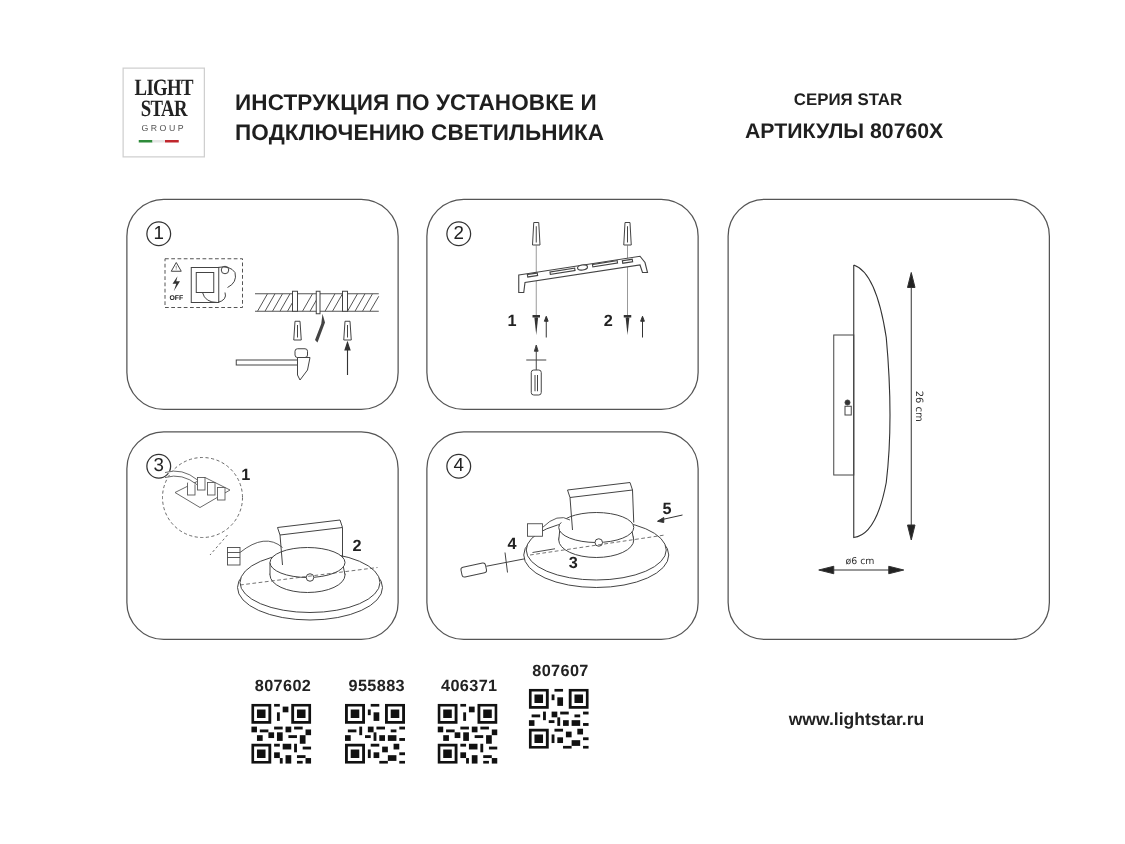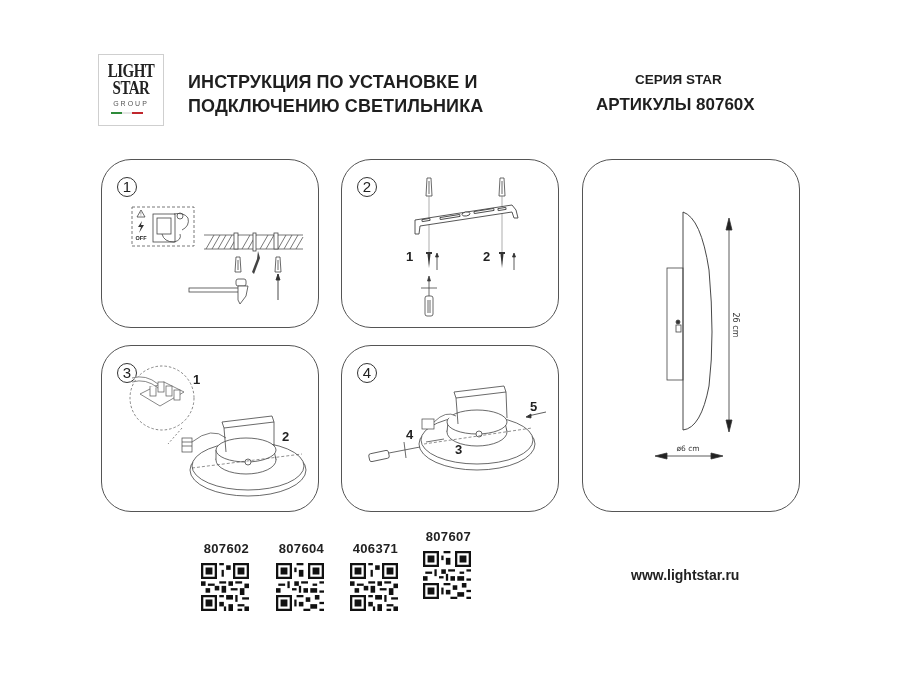--- a/index.html
+++ b/index.html
@@ -16,21 +16,21 @@
 
   .title { position: absolute; left: 188px; top: 70px; font-size: 18px; font-weight: bold; line-height: 24px; color: #1f1f1f; letter-spacing: 0.1px; }
   .series { position: absolute; left: 635px; top: 72px; font-size: 13.5px; font-weight: bold; color: #1f1f1f; }
   .articles { position: absolute; left: 596px; top: 95px; font-size: 17px; font-weight: bold; color: #1f1f1f; }
 
   .panel { position: absolute; border: 1.3px solid #555; border-radius: 30px; background: #fff; }
   .p1 { left: 101px; top: 159px; width: 218px; height: 169px; }
   .p2 { left: 341px; top: 159px; width: 218px; height: 169px; }
   .p3 { left: 101px; top: 345px; width: 218px; height: 167px; }
   .p4 { left: 341px; top: 345px; width: 218px; height: 167px; }
-  .p5 { left: 582px; top: 159px; width: 218px; height: 353px; }
+  .p5 { left: 582px; top: 159px; width: 258px; height: 353px; }
   .panel svg { position: absolute; left: 0; top: 0; }
 
   .step-num { position: absolute; width: 20px; height: 20px; border: 1.2px solid #333; border-radius: 50%; font-size: 15px; line-height: 18px; text-align: center; color: #222; background: #fff; }
   .code { position: absolute; top: 0; width: 60px; text-align: right; }
   .code .num { font-size: 13px; font-weight: bold; color: #222; letter-spacing: 0.3px; }
   .code .qr { margin: 7px auto 0; width: 48px; height: 48px; }
 
   .site { position: absolute; left: 631px; top: 567px; font-size: 14px; font-weight: bold; color: #222; }
 </style>
 </head>
@@ -266,21 +266,21 @@
 </div>
 
 <div>
   <div class="code" style="left:189px; top:541px">
     <div class="num">807602</div>
     <svg class="qr" viewBox="0 0 21 21">
         <use href="#qrpat"></use>
       </svg>
   </div>
   <div class="code" style="left:264px; top:541px">
-    <div class="num">807604</div>
+    <div class="num">955883</div>
     <svg class="qr" viewBox="0 0 21 21">
         <use href="#qrpat2"></use>
       </svg>
   </div>
   <div class="code" style="left:338px; top:541px">
     <div class="num">406371</div>
     <svg class="qr" viewBox="0 0 21 21">
         <use href="#qrpat"></use>
       </svg>
   </div>

